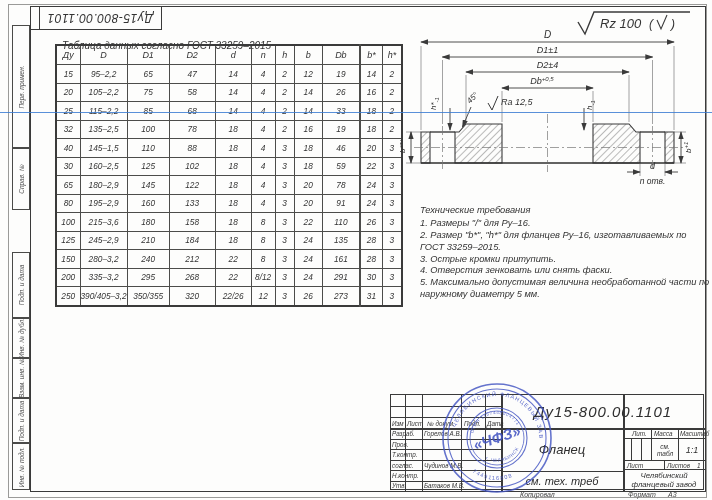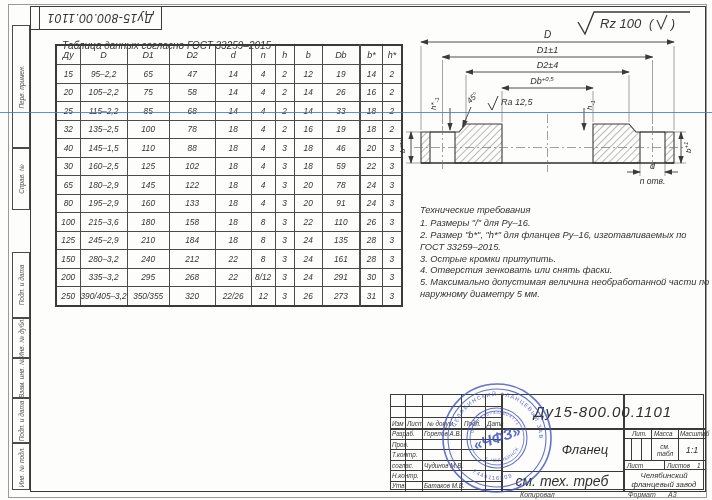--- a/index.html
+++ b/index.html
@@ -420,22 +420,22 @@
     <div class="tb-text" style="left:33px;top:35px;">Горелов А.В.</div>
     <div class="tb-text" style="left:1px;top:45.5px;">Пров.</div>
     <div class="tb-text" style="left:1px;top:56px;">Т.контр.</div>
     <div class="tb-text" style="left:1px;top:66.5px;">соглас.</div>
     <div class="tb-text" style="left:33px;top:66.5px;">Чудинов М.В.</div>
     <div class="tb-text" style="left:1px;top:77px;">Н.контр.</div>
     <div class="tb-text" style="left:1px;top:87px;">Утв.</div>
     <div class="tb-text" style="left:33px;top:87px;">Батаков М.В.</div>
 
     <div class="tb-big" style="left:110px;top:0;width:204px;height:33px;font-size:15px;letter-spacing:1px;">Ду15-800.00.1101</div>
-    <div class="tb-big" style="left:110px;top:33px;width:122px;height:43px;font-size:13px;padding-left:23px;">Фланец</div>
-    <div class="tb-big" style="left:110px;top:76px;width:122px;height:20px;font-size:14px;">см. тех. треб</div>
+    <div class="tb-big" style="left:110px;top:33px;width:122px;height:43px;font-size:13px;">Фланец</div>
+    <div class="tb-big" style="left:110px;top:76px;width:122px;height:20px;font-size:11px;">см. тех. треб</div>
 
     <div class="tb-text" style="left:241px;top:35px;">Лит.</div>
     <div class="tb-text" style="left:263px;top:35px;">Масса</div>
     <div class="tb-text" style="left:289px;top:35px;">Масштаб</div>
     <div class="tb-big" style="left:261px;top:44px;width:26px;height:21px;font-size:6.5px;">см. табл</div>
     <div class="tb-big" style="left:288px;top:44px;width:26px;height:21px;font-size:9px;">1:1</div>
     <div class="tb-text" style="left:236px;top:67px;">Лист</div>
     <div class="tb-text" style="left:276px;top:67px;">Листов</div>
     <div class="tb-text" style="left:306px;top:67px;">1</div>
     <div class="tb-big" style="left:232px;top:74px;width:82px;height:22px;font-size:7.8px;">Челябинский фланцевый завод</div>

